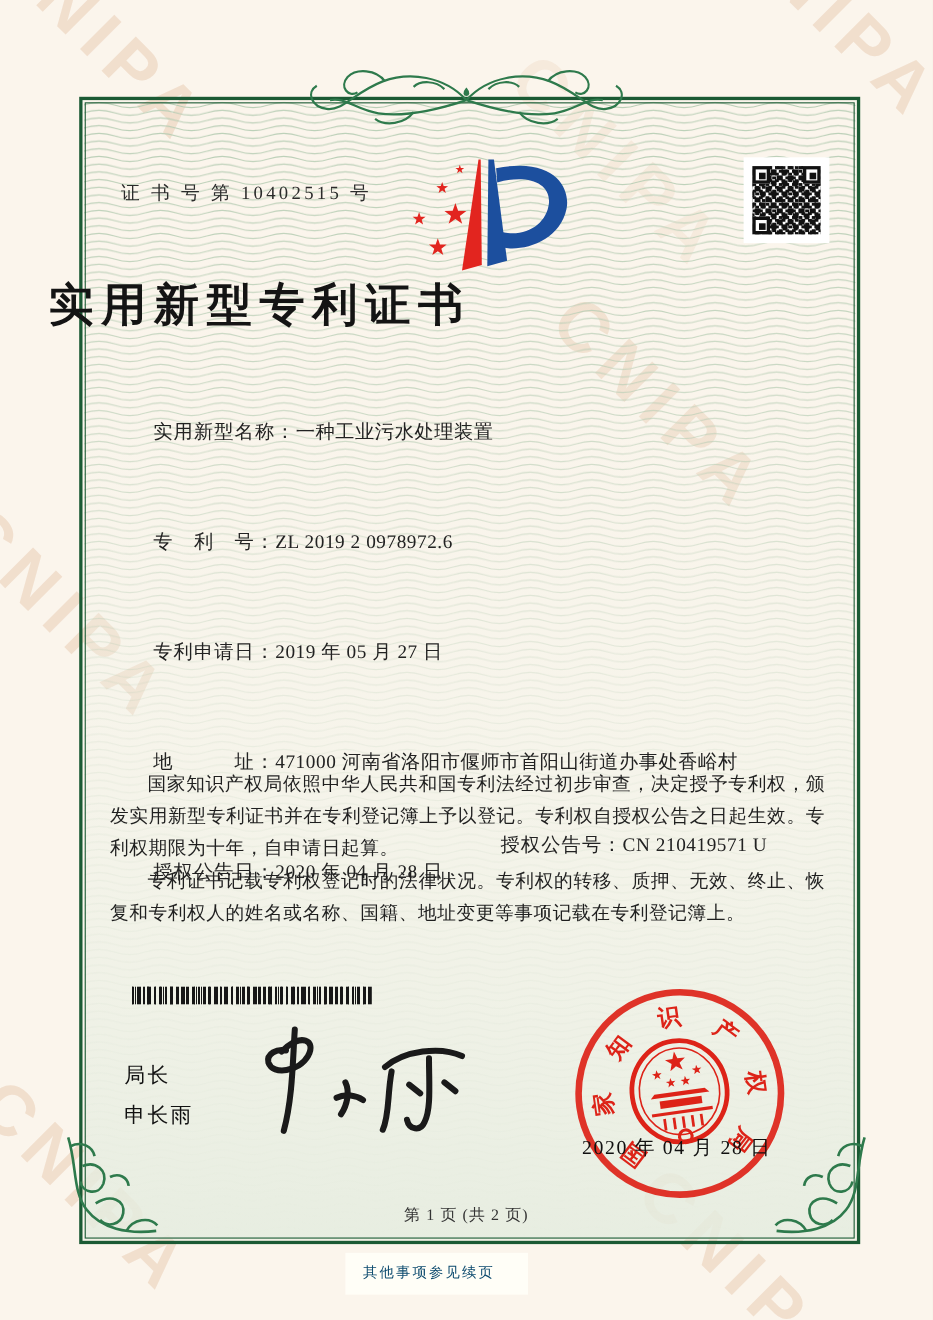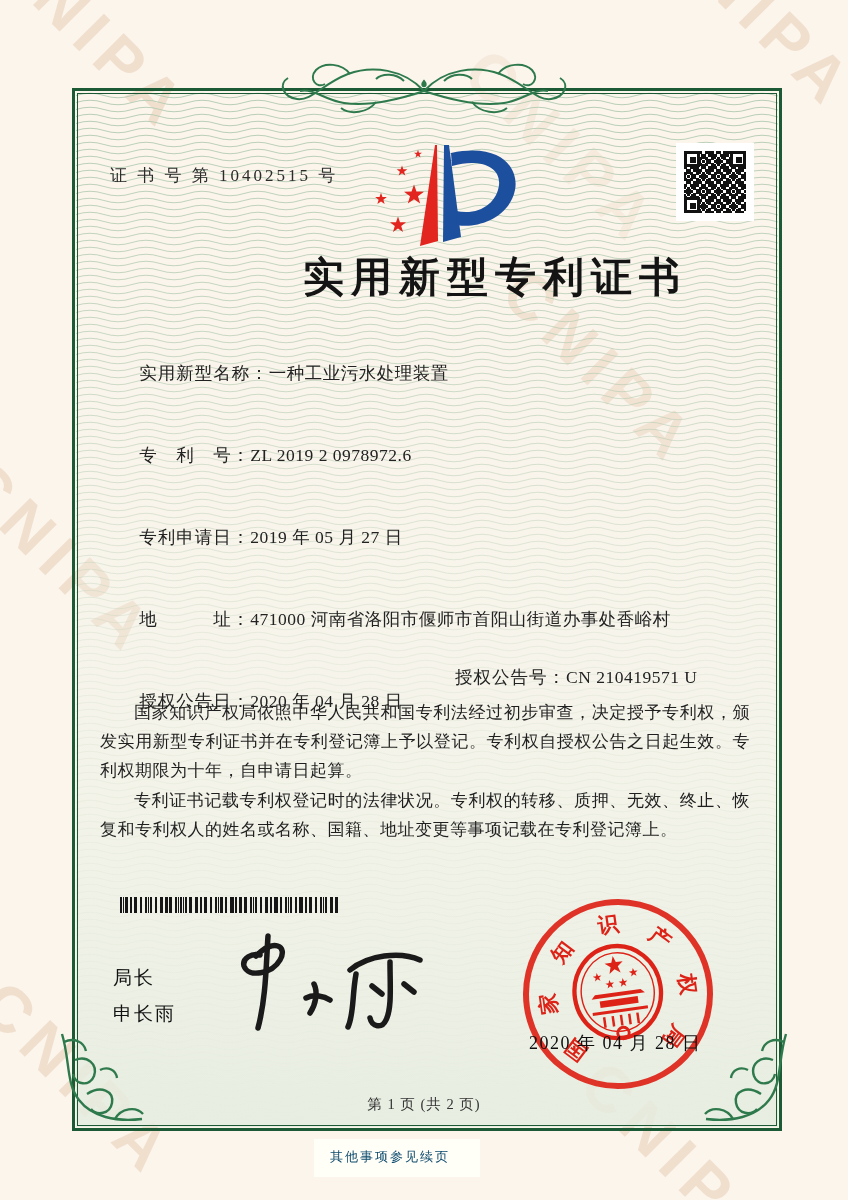--- a/index.html
+++ b/index.html
@@ -32,26 +32,26 @@
   .qr-pattern { position:relative; width:62px; height:62px; background-color:#fff;
         background-image:
           repeating-conic-gradient(#111 0 25%, transparent 0 50%),
           repeating-conic-gradient(#111 0 25%, #fff 0 50%);
         background-position:0 0, 2px 3px;
         background-size:6px 6px, 10px 10px; }
   .finder { position:absolute; width:16px; height:16px; border:3px solid #111; background:#fff; }
   .finder::after { content:''; position:absolute; left:3px; top:3px; width:6px; height:6px; background:#111; }
   .finder.tl { left:0; top:0; } .finder.tr { right:0; top:0; } .finder.bl { left:0; bottom:0; }
 
-  .title { position:absolute; left:0; top:250px; width:687px; text-align:right;
-           font-size:41px; font-weight:bold; letter-spacing:7px; color:#141414; }
-
-  
-  .fields { position:absolute; left:113px; top:337px; width:648px;
-            display:flex; flex-direction:column; gap:10px;
+  .title { position:absolute; left:0; top:250px; width:687px; text-align:left;
+           font-size:41px; font-weight:bold; letter-spacing:7px; color:#141414;padding-left:44px; }
+
+  
+  .fields { position:absolute; left:113px; top:356px; width:648px;
+            display:flex; flex-direction:column; gap:28px;
             font-size:17.5px; color:#222; line-height:24px; }
   .frow { position:relative; white-space:pre; }
   .flabel { letter-spacing:1px; }
   .fvalue { letter-spacing:.5px; }
   .grant-no { position:absolute; left:342px; top:0; white-space:pre; }
 
   
   .paras { position:absolute; left:100px; top:698px; width:650px; font-size:17px;
            line-height:1.72; text-align:justify; color:#1f1f1f; }
   .paras p { text-indent:2em; letter-spacing:.5px; }

